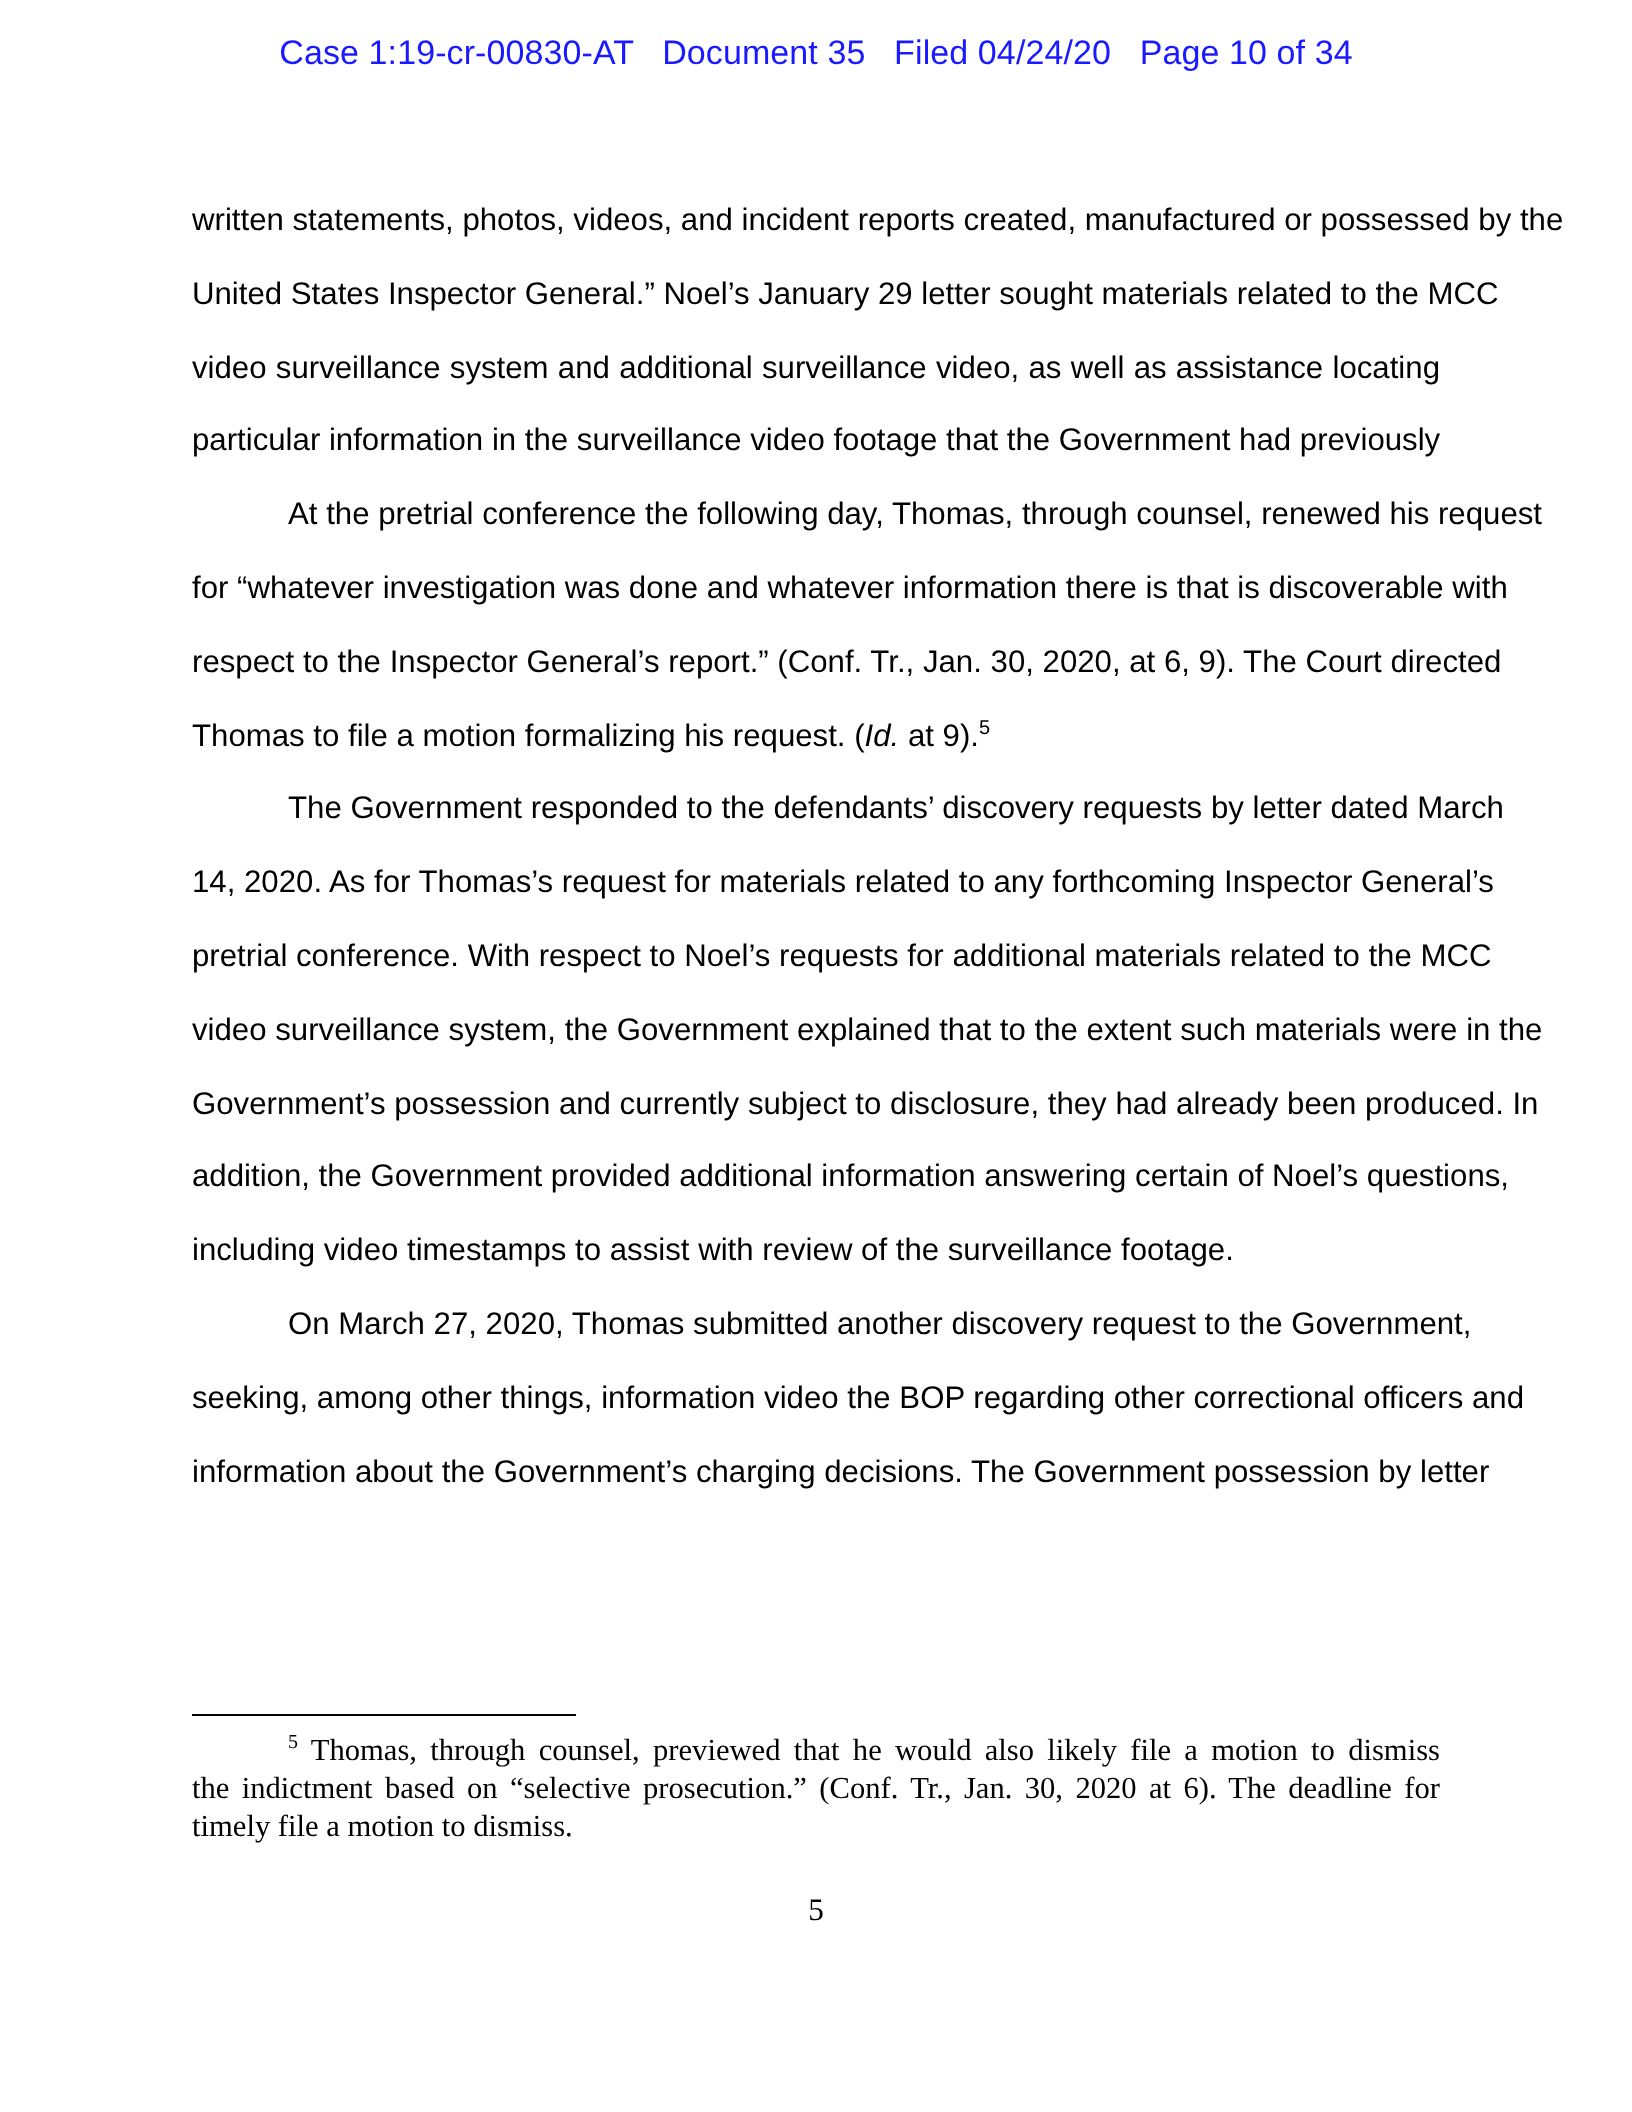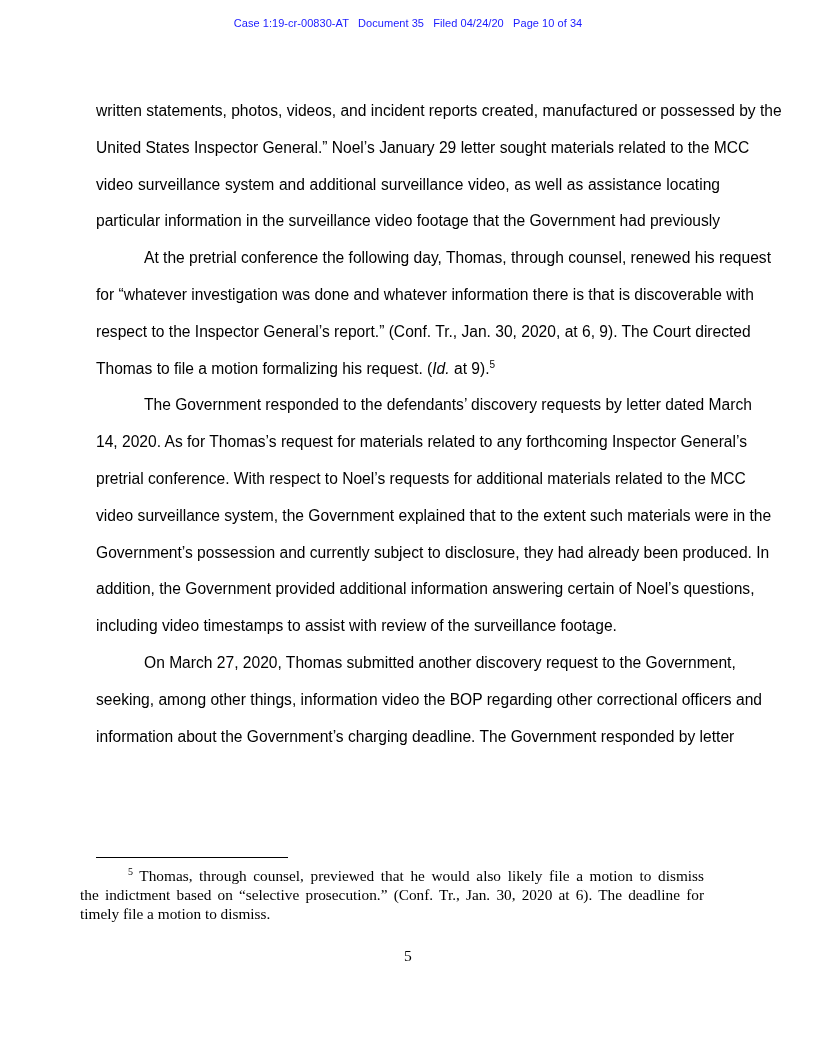--- a/index.html
+++ b/index.html
@@ -20,21 +20,21 @@
       height: 1056px;
       background: #ffffff;
     }
     .header-stamp {
       position: absolute;
       top: 17px;
       left: 0;
       width: 816px;
       text-align: center;
       font-family: "Liberation Sans", sans-serif;
-      font-size: 11px;
+      font-size: 17px;
       color: #1a1aff;
       white-space: pre;
       letter-spacing: 0.05px;
     }
     .body-text {
       position: absolute;
       left: 96px;
       top: 93px;
       width: 624px;
       font-family: Liberation Sans, sans-serif;
@@ -68,21 +68,21 @@
     .footnote-rule {
       position: absolute;
       left: 96px;
       top: 857px;
       width: 192px;
       height: 1px;
       background: #000;
     }
     .footnote {
       position: absolute;
-      left: 80px;
+      left: 96px;
       top: 866px;
       width: 624px;
       font-family: "Liberation Serif", serif;
       font-size: 15.3px;
       line-height: 19px;
       color: #000;
     }
     .footnote .fline {
       display: block;
       text-align: justify;
@@ -140,21 +140,21 @@
       <span class="line">pretrial conference.  With respect to Noel’s requests for additional materials related to the MCC</span>
       <span class="line">video surveillance system, the Government explained that to the extent such materials were in the</span>
       <span class="line">Government’s possession and currently subject to disclosure, they had already been produced.  In</span>
       <span class="line">addition, the Government provided additional information answering certain of Noel’s questions,</span>
       <span class="line last">including video timestamps to assist with review of the surveillance footage.</span>
     </div>
 
     <div class="para">
       <span class="line indent">On March 27, 2020, Thomas submitted another discovery request to the Government,</span>
       <span class="line">seeking, among other things, information video the BOP regarding other correctional officers and</span>
-      <span class="line">information about the Government’s charging deadline.  The Government responded by letter</span>
+      <span class="line">information about the Government’s charging decisions.  The Government possession by letter</span>
     </div>
   </div>
 
   <div class="footnote-rule"></div>
 
   <div class="footnote">
     <span class="fline first"><sup class="fn-mark">5</sup><span> Thomas, through counsel, previewed that he would also likely file a motion to dismiss</span></span>
     <span class="fline">the indictment based on “selective prosecution.”  (Conf. Tr., Jan. 30, 2020 at 6).  The deadline for</span>
     <span class="fline last">timely file a motion to dismiss.</span>
   </div>

